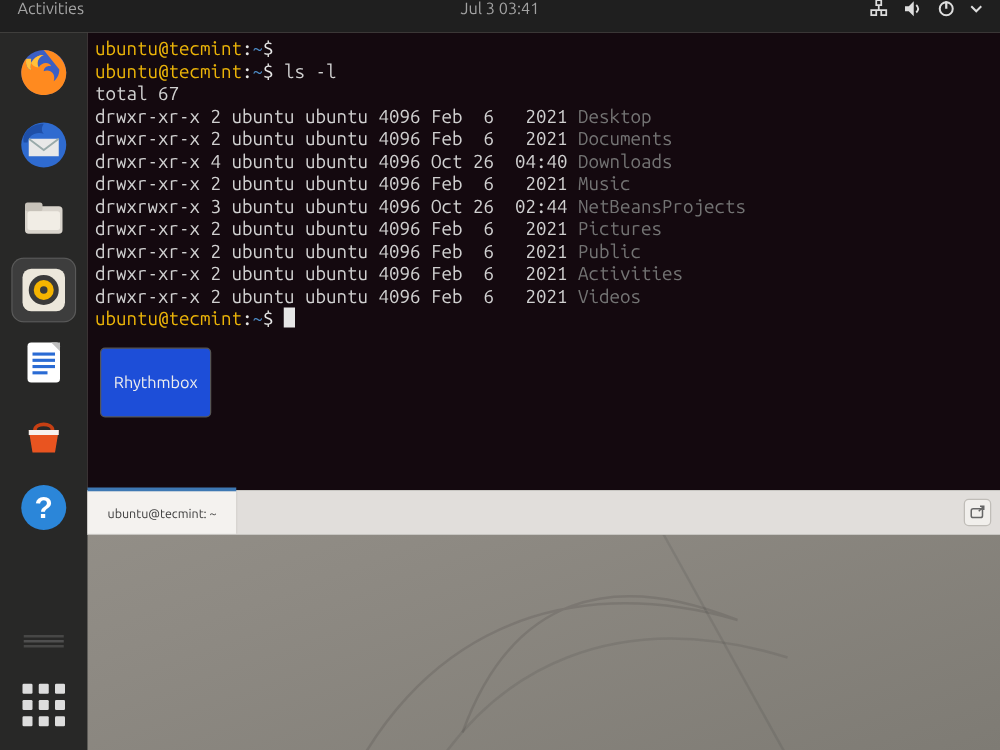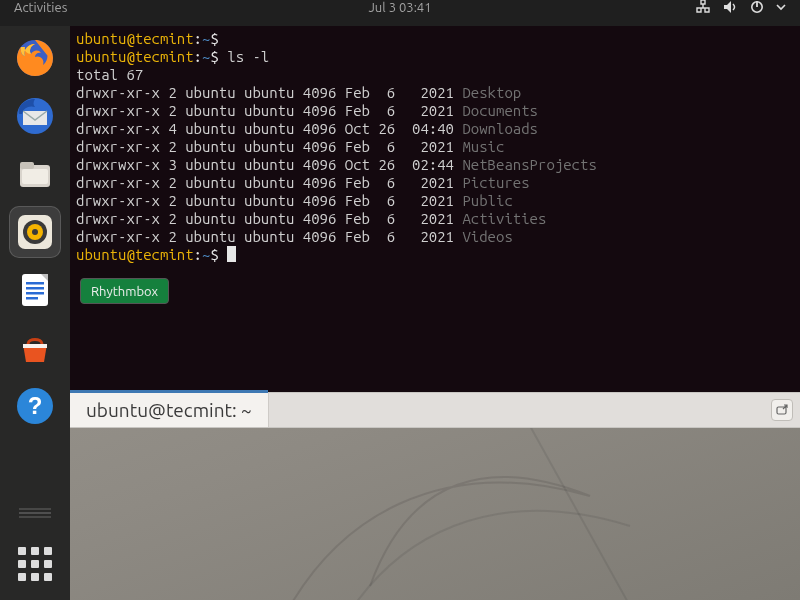--- a/index.html
+++ b/index.html
@@ -21,26 +21,26 @@
   .swirl { position:absolute; inset:0; }
   .terminal { position: absolute; top: 26px; left: 70px; right: 0; height: 402px; display:flex; flex-direction:column; z-index: 6; }
   .term-body { flex:1; background:#14090f; color:#ddd; font-family: "Ubuntu Mono","DejaVu Sans Mono",monospace; font-size: 15px; line-height: 18px; padding: 4px 6px; overflow:hidden; white-space: pre; }
   .p-user { color:#eab308; }
   .p-path { color:#4f90cc; }
   .p-white { color:#e6e6e6; }
   .p-gray { color:#d0d0d0; }
   .p-dir { color:#737373; font-weight:normal; }
   .cursor { display:inline-block; width:9px; height:16px; background:#e6e6e6; vertical-align:-2px; }
   .tabbar { height: 36px; background: #e7e5e2; display:flex; align-items:stretch; border-top:1px solid #c8c6c2; border-bottom:1px solid #c8c6c2;}
-  .tab { display:flex; align-items:center; padding: 2px 16px; font-size: 19px; color:#3a3a3a; background:#f4f2ef; border-right:1px solid #cecbc7; position:relative;}
+  .tab { display:flex; align-items:center; padding: 2px 16px; font-size: 10px; color:#3a3a3a; background:#f4f2ef; border-right:1px solid #cecbc7; position:relative;}
   .tab.active::before { content:""; position:absolute; top:-3px; left:0; right:0; height:3px; background:#3e78b3;}
   .tabbar .spacer { flex:1; background:#e1dedb; }
   .tabbar .newtab { width:36px; display:flex; align-items:center; justify-content:center; background:#e1dedb; }
   .newtab-btn { width:22px; height:22px; border:1px solid #c0bdb8; border-radius:4px; background:#f1efec; display:flex; align-items:center; justify-content:center; font-size:13px; color:#555;}
-  .tooltip { position:absolute; top: 278px; left: 80px; background:#15803d; color:#eee; font-size:13px; padding:5px 10px; border-radius:4px; border:1px solid #555; z-index: 20;}
+  .tooltip { position:absolute; top: 278px; left: 80px; background:#1d4ed8; color:#eee; font-size:13px; padding:20px 10px; border-radius:4px; border:1px solid #555; z-index: 20;}
 </style>
 </head>
 <body>
 
 <div class="topbar">
   <div class="activities">Activities</div>
   <div class="datetime">Jul 3  03:41</div>
   <div class="indicators">
     <span>
       <svg width="16" height="14" viewBox="0 0 16 14">

